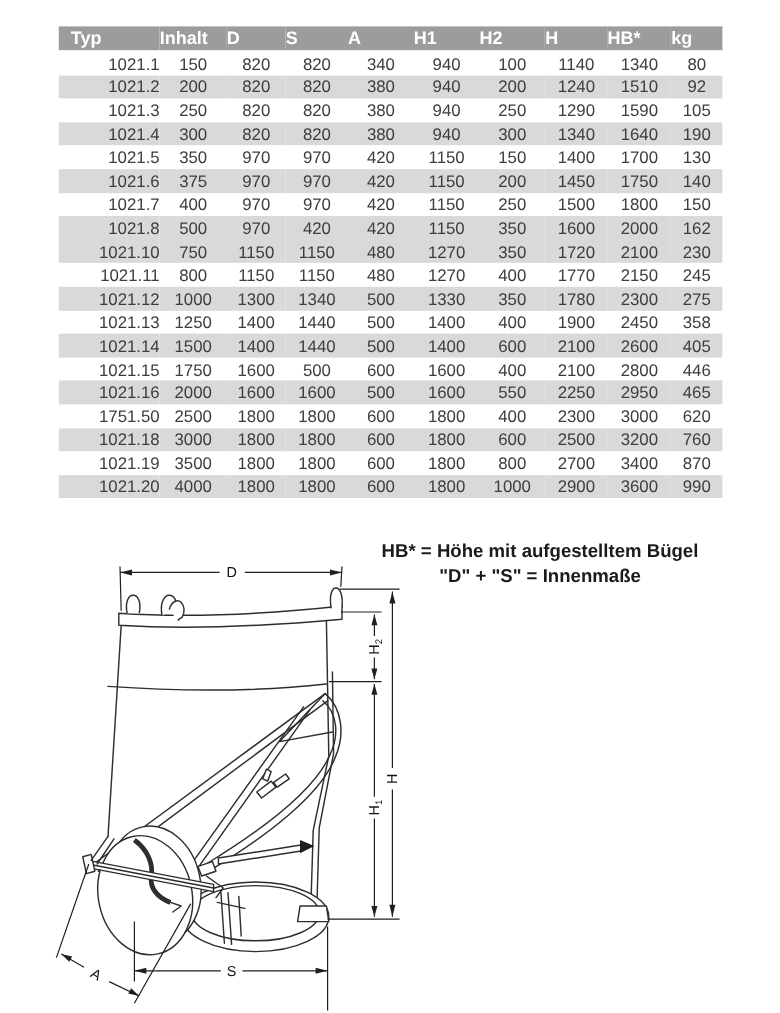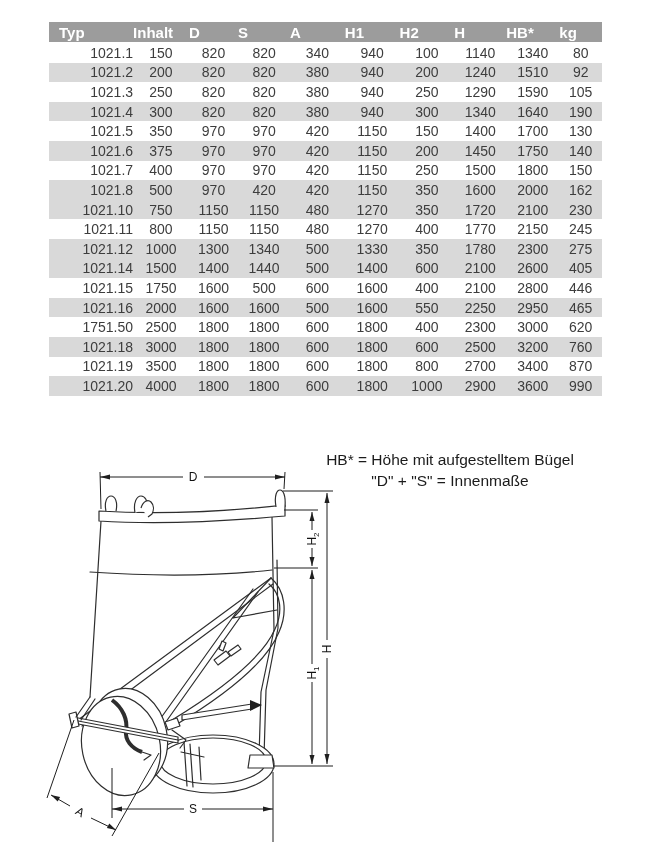--- a/index.html
+++ b/index.html
@@ -35,21 +35,21 @@
     font-size:14px;color:var(--body-text);
     height:19.6px;text-align:center;vertical-align:middle;
     line-height:1;
   }
   .spec-table td.typ{ text-align:right;padding-left:6px; }
   .spec-table tr.alt td{ background:var(--row-alt); }
   
   .note{
     position:absolute;left:300px;top:449px;width:300px;
     text-align:center;color:#1b1b1b;
-    font-size:15.5px;font-weight:400;line-height:21px;
+    font-size:15.5px;font-weight:700;line-height:21px;
   }
   
   svg.drawing{position:absolute;left:0;top:0;}
   .ln{stroke:var(--line);stroke-width:1.2;fill:none;stroke-linecap:round;stroke-linejoin:round;}
   .fillw{stroke:var(--line);stroke-width:1.2;fill:#ffffff;stroke-linejoin:round;}
   .dim{stroke:#1f1f1f;stroke-width:1;fill:none;}
   .arr{fill:#1f1f1f;stroke:none;}
   .dimtext{font-family:"Liberation Sans","DejaVu Sans",sans-serif;font-size:12px;fill:#111111;}
 </style>
 </head>
@@ -208,20 +208,32 @@
         <td>1000</td>
         <td>1300</td>
         <td>1340</td>
         <td>500</td>
         <td>1330</td>
         <td>350</td>
         <td>1780</td>
         <td>2300</td>
         <td>275</td>
       </tr>
+      <tr>
+        <td class="typ">1021.13</td>
+        <td>1250</td>
+        <td>1400</td>
+        <td>1440</td>
+        <td>500</td>
+        <td>1400</td>
+        <td>400</td>
+        <td>1900</td>
+        <td>2450</td>
+        <td>358</td>
+      </tr>
       <tr class="alt">
         <td class="typ">1021.14</td>
         <td>1500</td>
         <td>1400</td>
         <td>1440</td>
         <td>500</td>
         <td>1400</td>
         <td>600</td>
         <td>2100</td>
         <td>2600</td>

